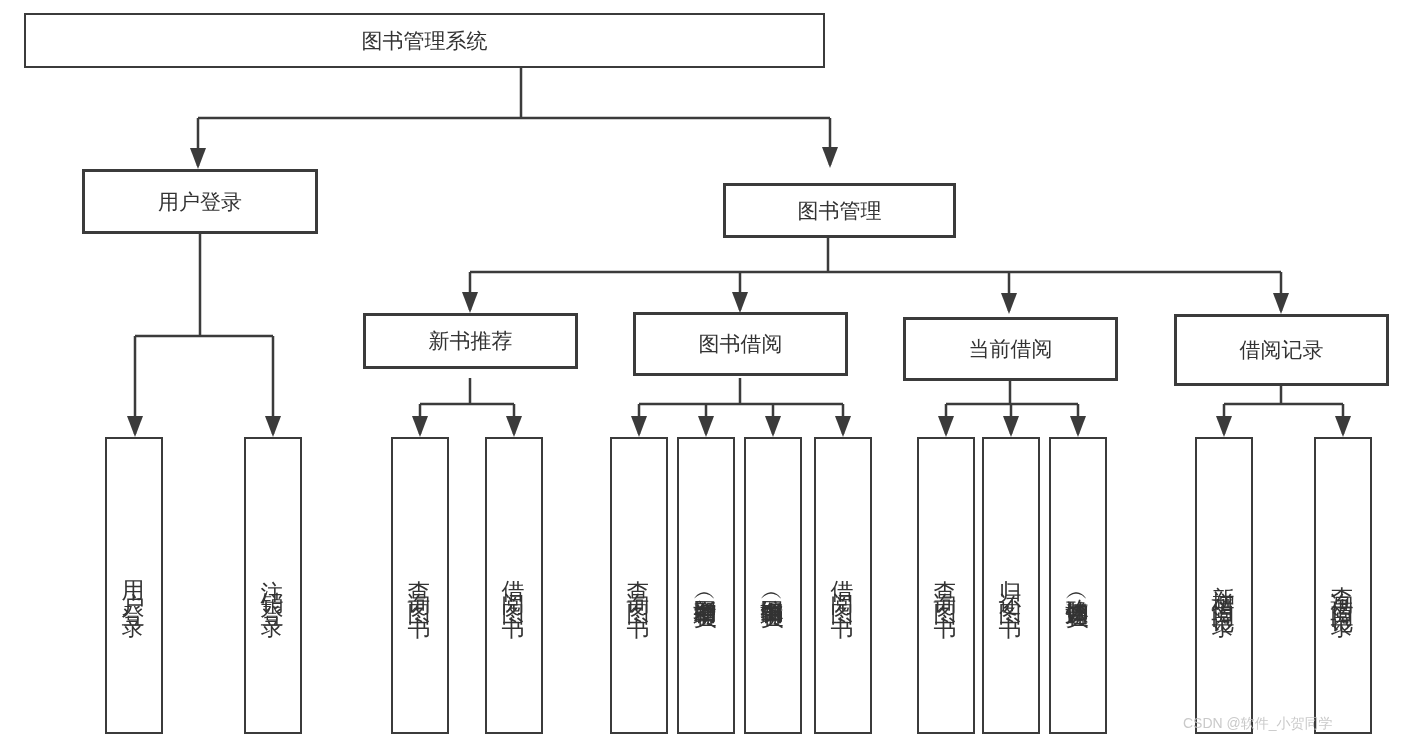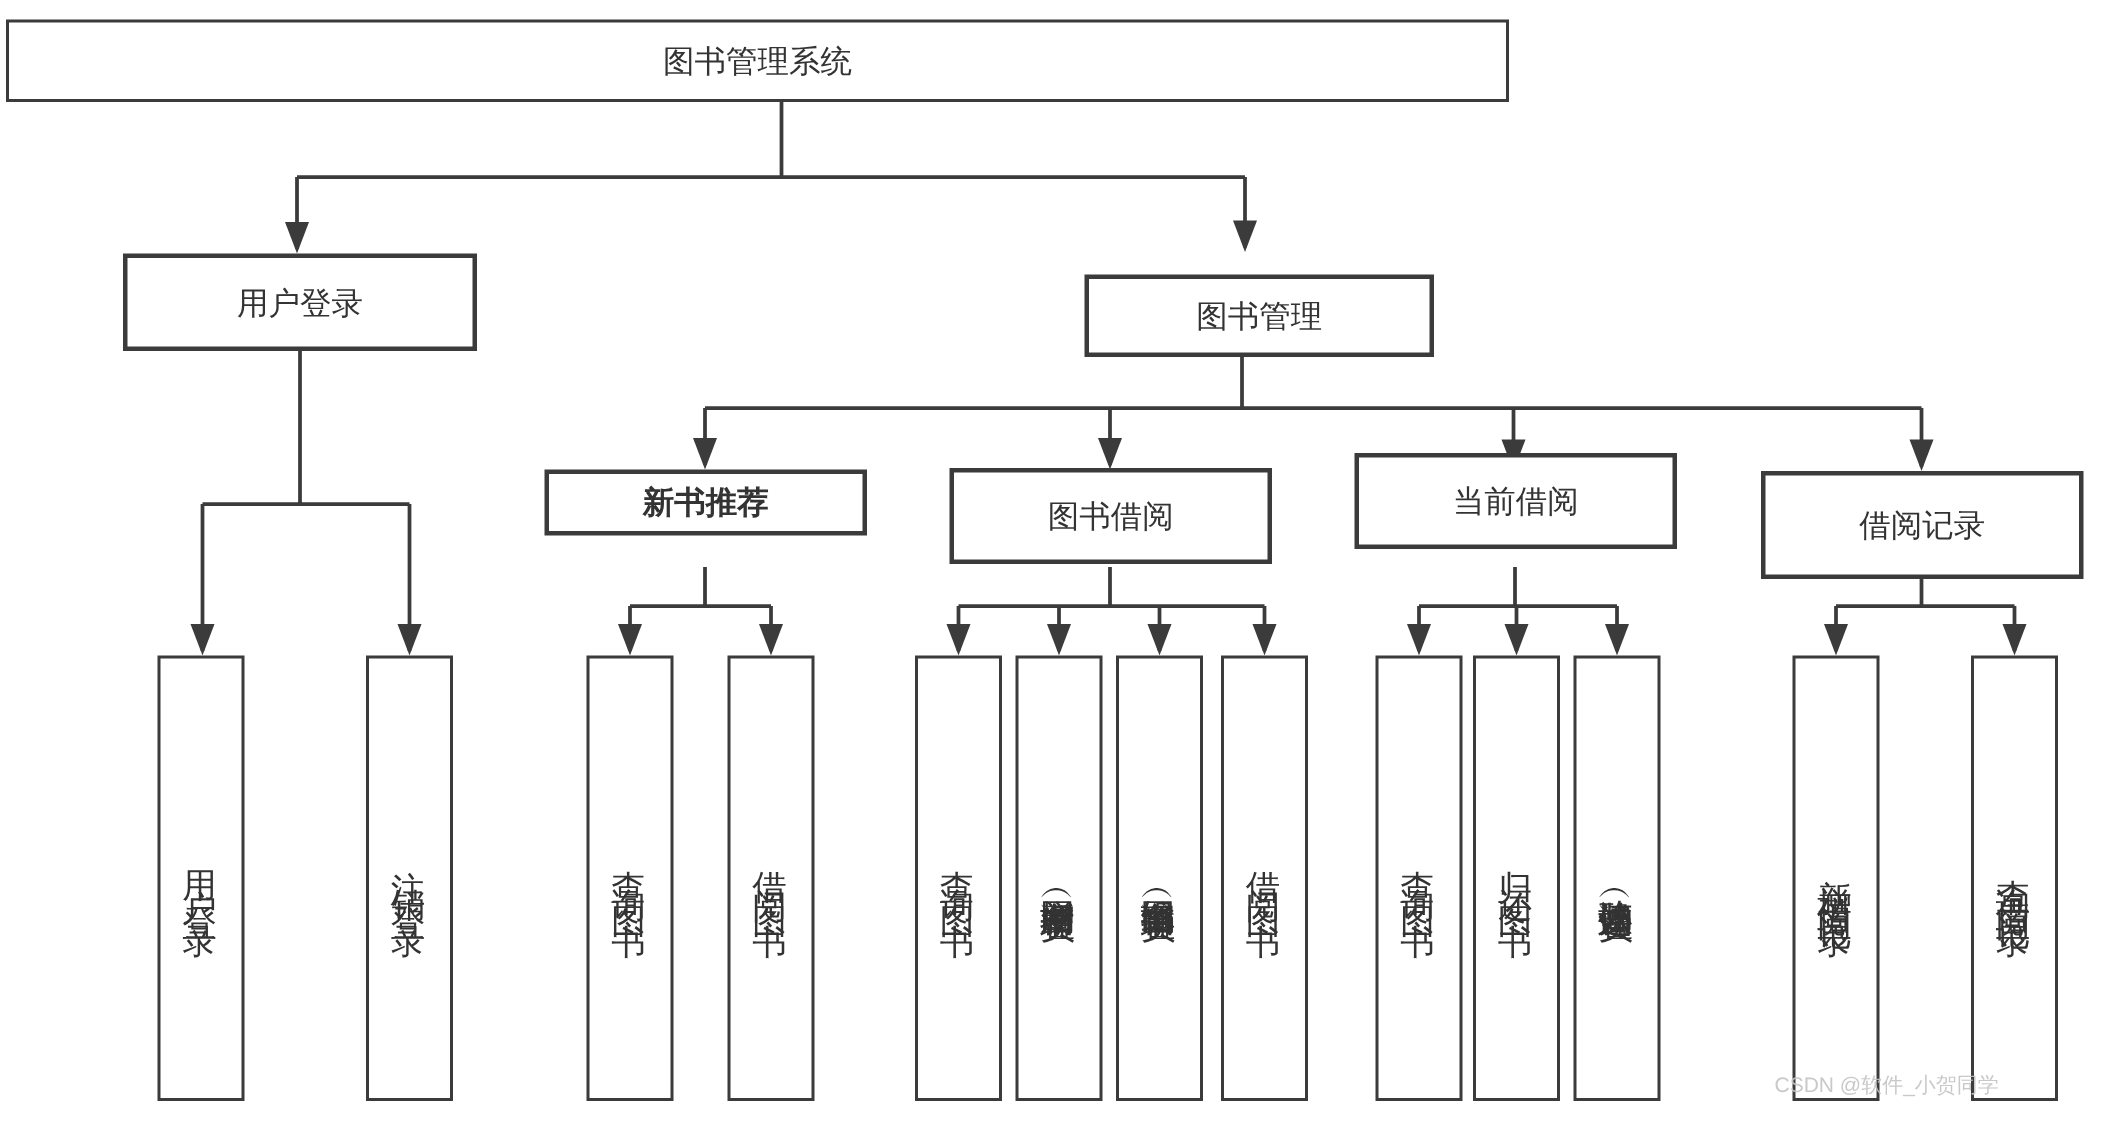--- a/index.html
+++ b/index.html
@@ -85,28 +85,28 @@
       <polygon points="765,416 781,416 773,437"></polygon>
       <polygon points="835,416 851,416 843,437"></polygon>
       <polygon points="938,416 954,416 946,437"></polygon>
       <polygon points="1003,416 1019,416 1011,437"></polygon>
       <polygon points="1070,416 1086,416 1078,437"></polygon>
       <polygon points="1216,416 1232,416 1224,437"></polygon>
       <polygon points="1335,416 1351,416 1343,437"></polygon>
     </g>
   </svg>
 
-  <div class="node root" style="left:4px;top:13px;width:1002px;height:55px;">图书管理系统</div>
+  <div class="node root" style="left:24px;top:13px;width:801px;height:55px;">图书管理系统</div>
 
   <div class="node" style="left:82px;top:169px;width:236px;height:65px;">用户登录</div>
   <div class="node" style="left:712px;top:183px;width:233px;height:55px;margin-left:11px;">图书管理</div>
 
-  <div class="node" style="left:363px;top:313px;width:215px;height:44px;font-weight:bold;">新书推荐</div>
+  <div class="node" style="left:363px;top:313px;width:215px;height:56px;">新书推荐</div>
   <div class="node" style="left:633px;top:312px;width:215px;height:64px;">图书借阅</div>
-  <div class="node" style="left:903px;top:302px;width:215px;height:64px;">当前借阅</div>
+  <div class="node" style="left:903px;top:317px;width:215px;height:64px;">当前借阅</div>
   <div class="node" style="left:1174px;top:314px;width:215px;height:72px;">借阅记录</div>
 
   <div class="vnode ls4" style="left:105px;">用户登录</div>
   <div class="vnode ls4" style="left:244px;">注销登录</div>
 
   <div class="vnode ls4" style="left:391px;">查询图书</div>
   <div class="vnode ls4" style="left:485px;">借阅图书</div>
 
   <div class="vnode ls4" style="left:610px;">查询图书</div>
   <div class="vnode ls9" style="left:677px;">新增图书（管理员）</div>

